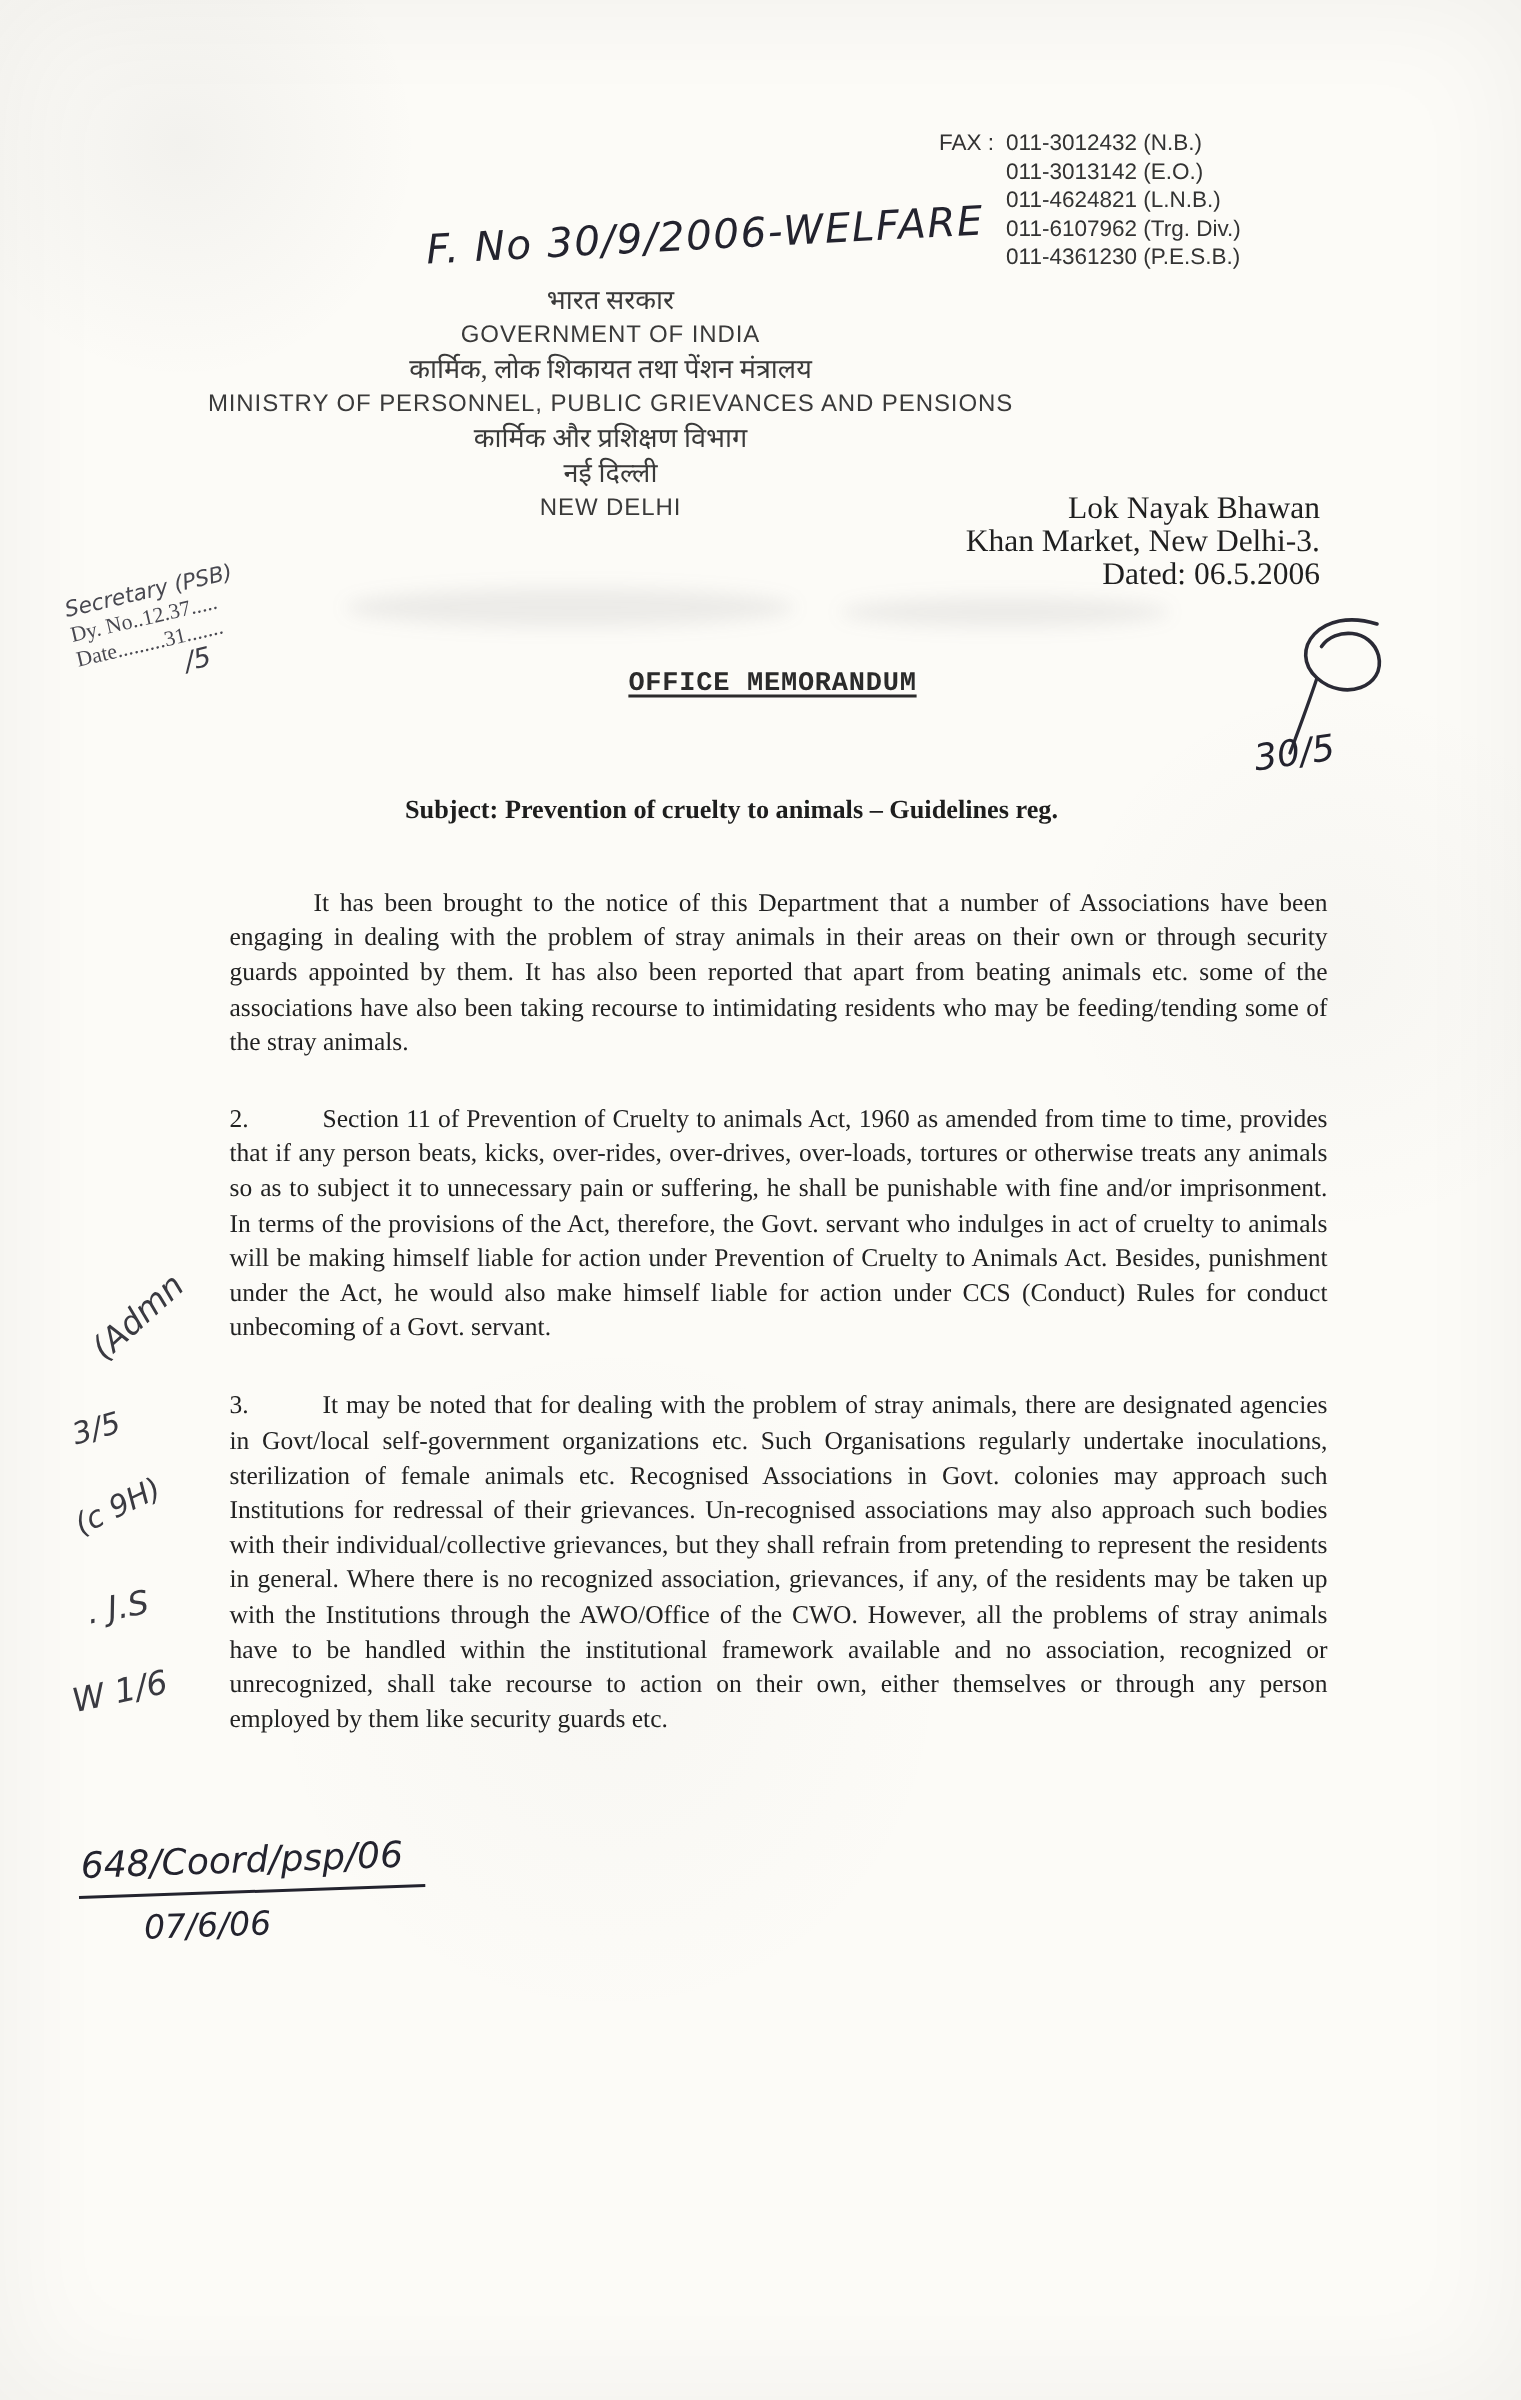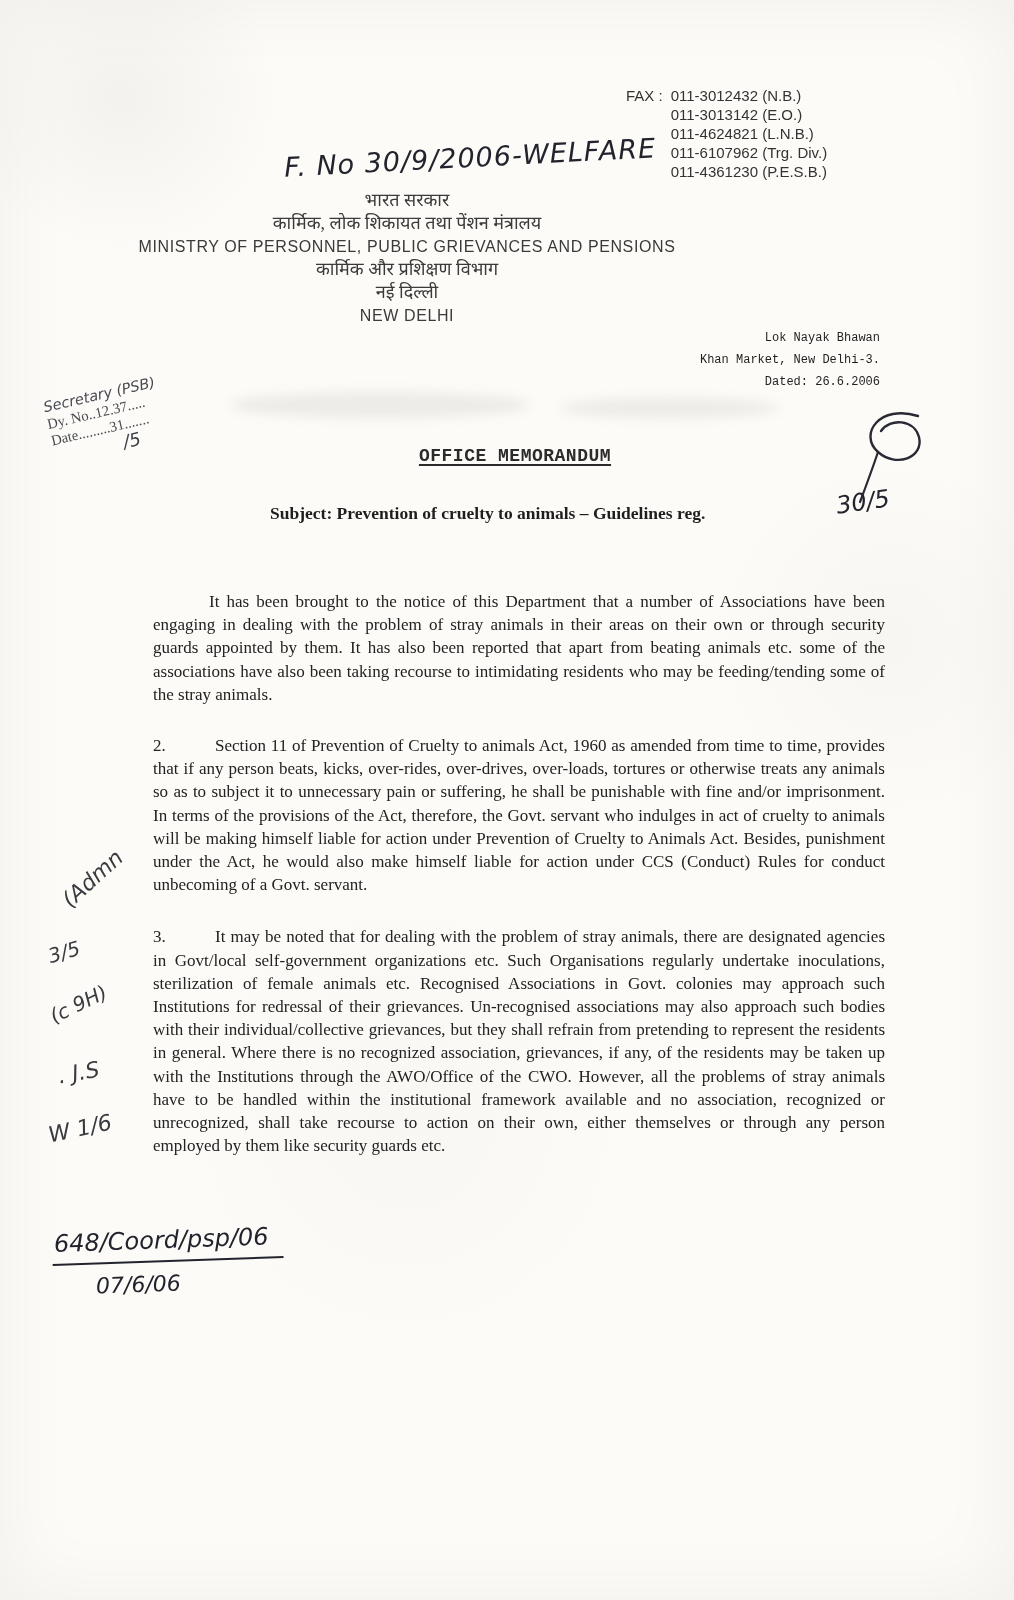--- a/index.html
+++ b/index.html
@@ -25,33 +25,33 @@
   .fax .lines div { white-space:nowrap; }
 
   .hand { font-family:"DejaVu Sans", sans-serif; font-style:italic; color:#23232e; }
 
   .fno { left:284px; top:142px; font-size:27px; transform:rotate(-3deg); letter-spacing:1px; }
 
   .org { left:57px; top:189px; width:700px; text-align:center; }
   .org .en { font-family:"Liberation Sans", sans-serif; font-size:16px; letter-spacing:0.6px; color:#3a3a3a; line-height:23px; }
   .org .hi { font-size:18px; color:#3a3a3a; line-height:23px; }
 
-  .addr { left:600px; top:327px; width:280px; text-align:right; font-size:12px; line-height:22px; color:#1f1f1f;font-family:Liberation Mono, monospace; }
+  .addr { left:600px; top:327px; width:280px; text-align:right; font-size:21px; line-height:22px; color:#1f1f1f; }
 
   .stamp { left:48px; top:386px; transform:rotate(-13deg); font-size:14.5px; line-height:17px; color:#30303a; opacity:0.88; }
   .stamp .s1 { font-family:"DejaVu Sans", sans-serif; font-style:italic; }
   .stamp .big5 { font-size:18px; padding-left:70px; }
 
   .om { left:315px; top:446px; width:400px; text-align:center; font-size:18px; font-weight:bold; letter-spacing:0.5px;font-family:Liberation Mono, monospace; }
   .om span { text-decoration:underline; text-decoration-thickness:2px; text-underline-offset:3px; }
 
   .sig { left:822px; top:404px; width:120px; height:110px; }
   .signum { left:836px; top:488px; font-size:24px; transform:rotate(-8deg); }
 
-  .subject { left:270px; top:503px; font-size:17.5px; font-weight:bold; color:#1e1e1e; }
+  .subject { left:270px; top:529px; font-size:17.5px; font-weight:bold; color:#1e1e1e; }
 
   .bodytext { left:153px; top:590px; width:732px; font-size:17px; line-height:23.2px; text-align:justify; color:#222; }
   .bodytext p.indent { text-indent:56px; }
   .bodytext p + p { margin-top:28px; }
   .bodytext p.gap3 { margin-top:29px; }
   .pnum { display:inline-block; width:62px; }
 
   .mnote { font-family:"DejaVu Sans", sans-serif; font-style:italic; color:#26262e; opacity:0.9; }
   .mn1 { left:56px; top:866px; font-size:22px; transform:rotate(-42deg); }
   .mn2 { left:48px; top:940px; font-size:20px; transform:rotate(-16deg); }
@@ -82,31 +82,32 @@
       <div>011-4624821 (L.N.B.)</div>
       <div>011-6107962 (Trg. Div.)</div>
       <div>011-4361230 (P.E.S.B.)</div>
     </div>
   </div>
 
   <div class="abs hand fno">F. No 30/9/2006-WELFARE</div>
 
   <div class="abs org">
     <div class="hi">भारत सरकार</div>
+    <div class="en">GOVERNMENT OF INDIA</div>
     <div class="hi">कार्मिक, लोक शिकायत तथा पेंशन मंत्रालय</div>
     <div class="en">MINISTRY OF PERSONNEL, PUBLIC GRIEVANCES AND PENSIONS</div>
     <div class="hi">कार्मिक और प्रशिक्षण विभाग</div>
     <div class="hi">नई दिल्ली</div>
     <div class="en">NEW DELHI</div>
   </div>
 
   <div class="abs addr">
     <div>Lok Nayak Bhawan</div>
     <div>Khan Market, New Delhi-3.</div>
-    <div>Dated: 26.6.2006</div>
+    <div>Dated: 06.5.2006</div>
   </div>
 
   <div class="abs stamp">
     <div class="s1">Secretary (PSB)</div>
     <div>Dy. No..12.37.....</div>
     <div>Date.........31.......</div>
     <div class="big5 hand">/5</div>
   </div>
 
   <div class="abs om">

